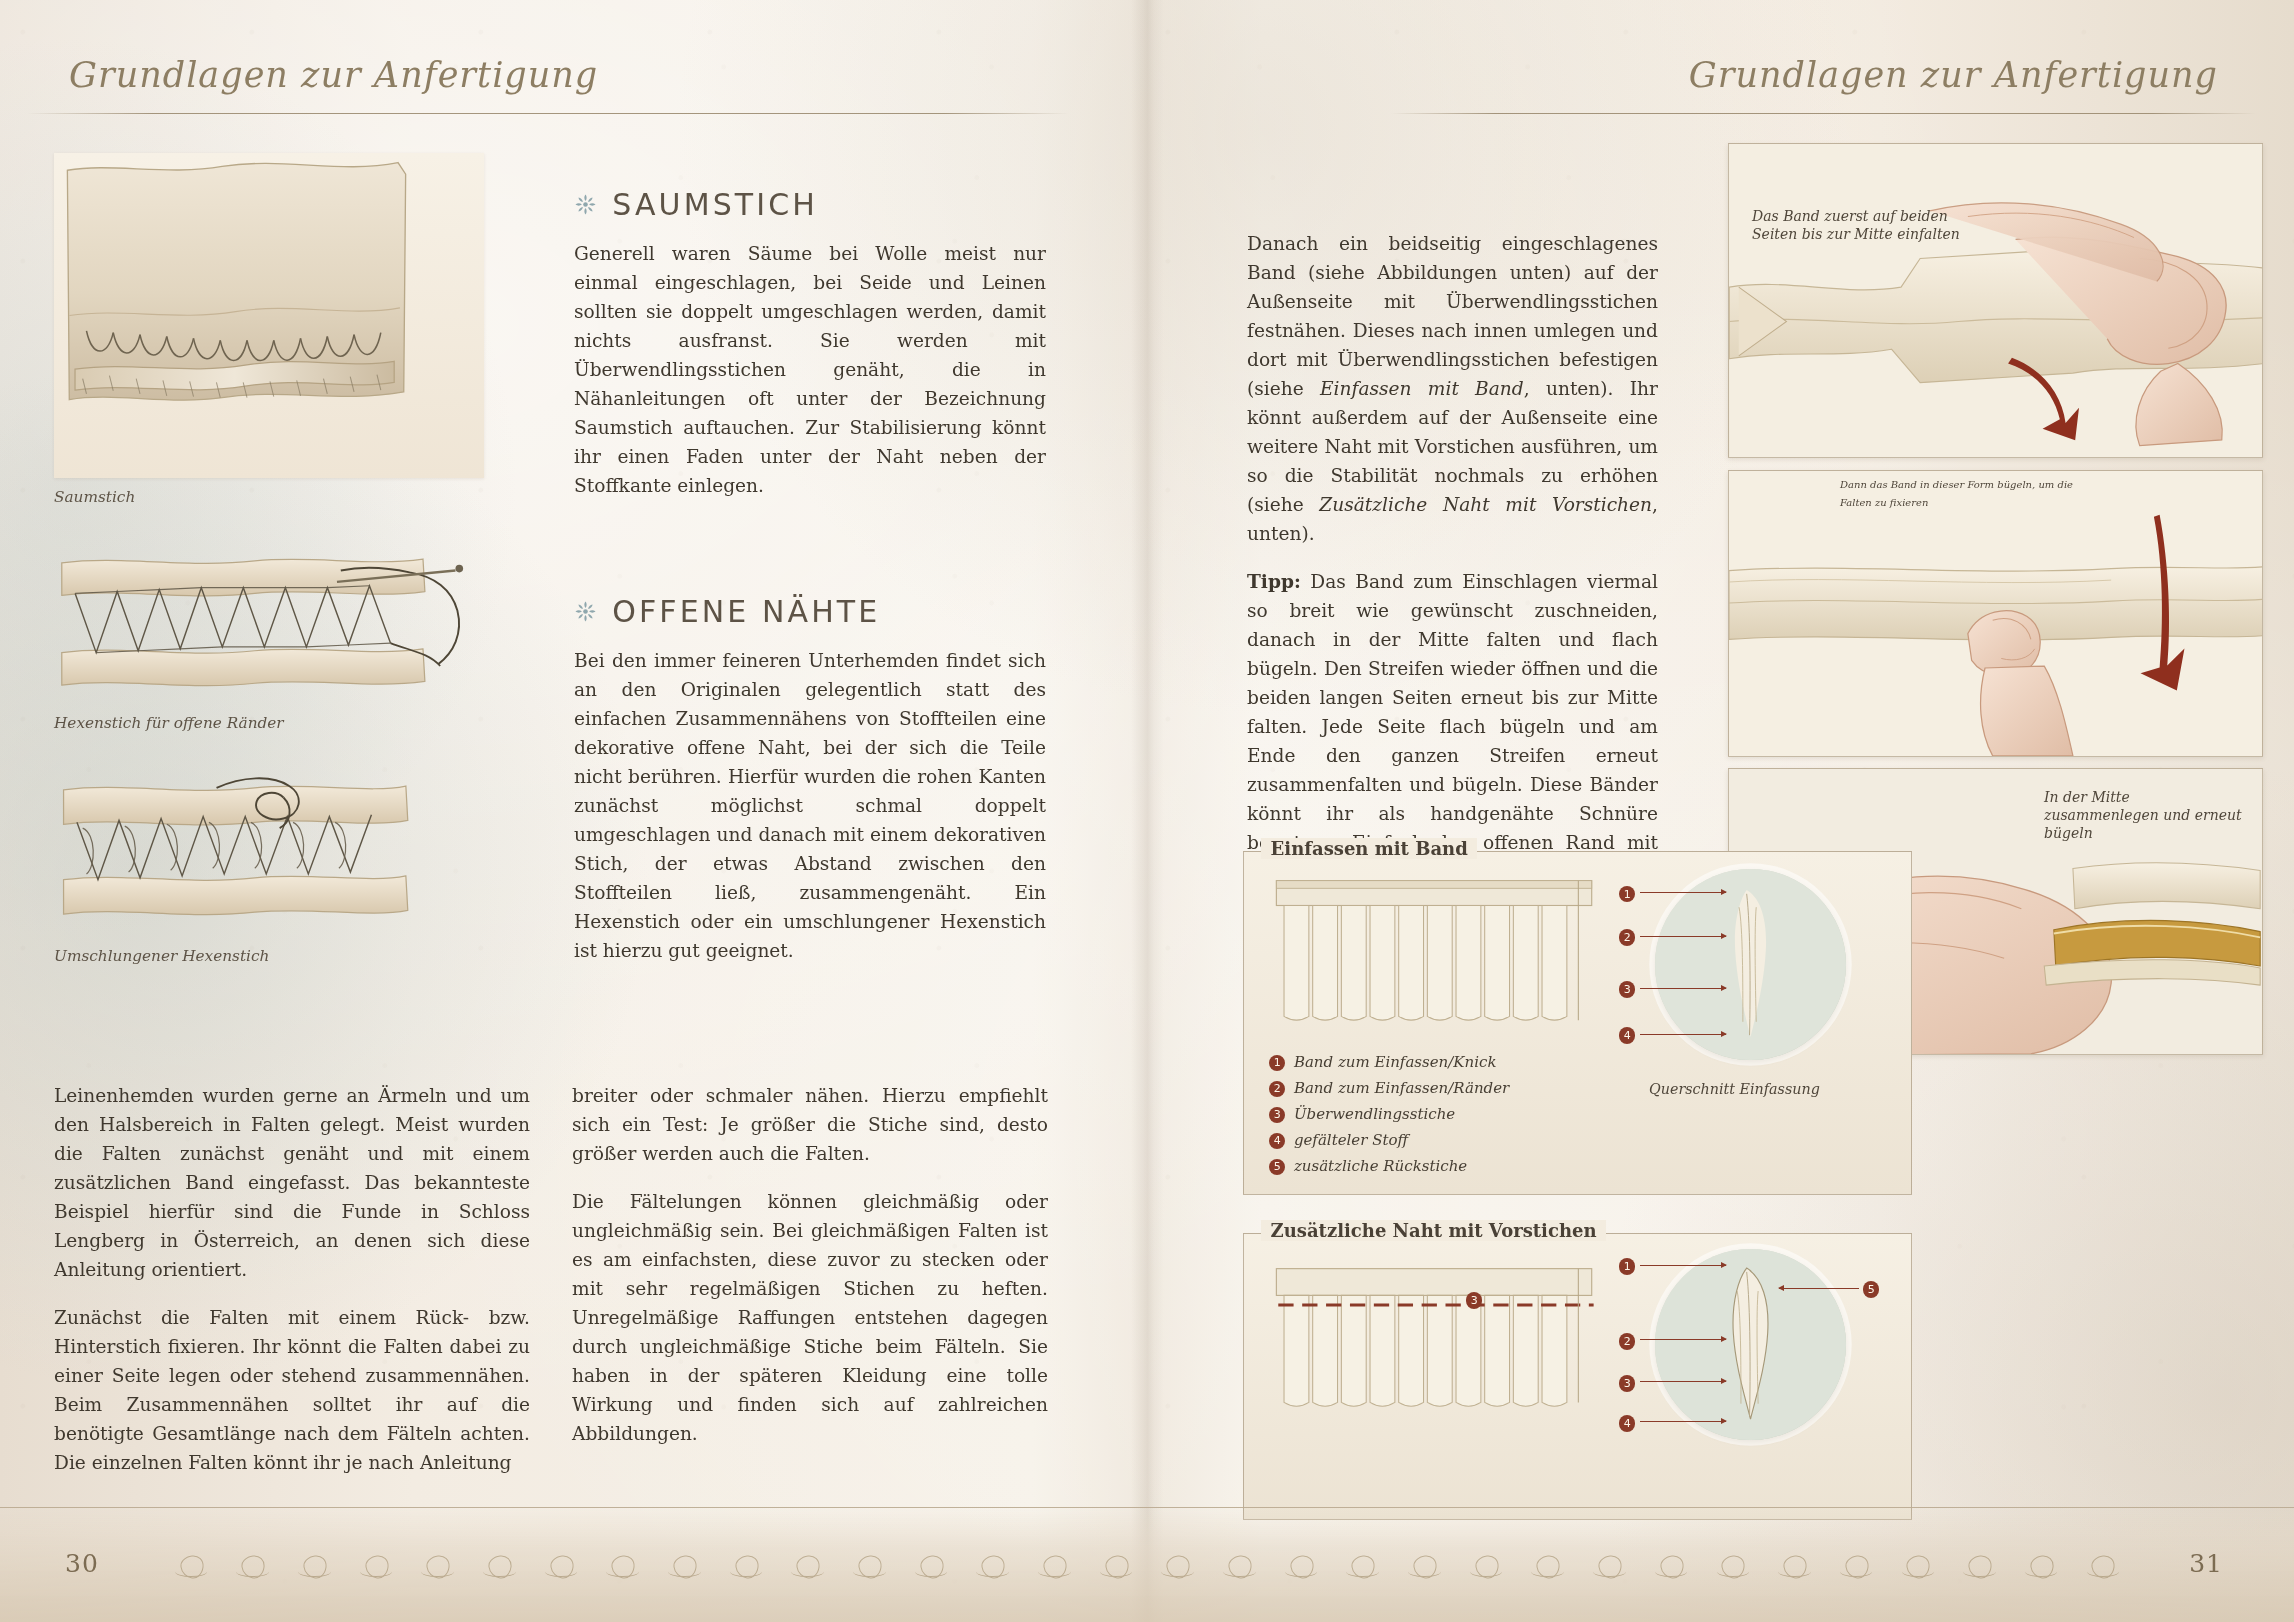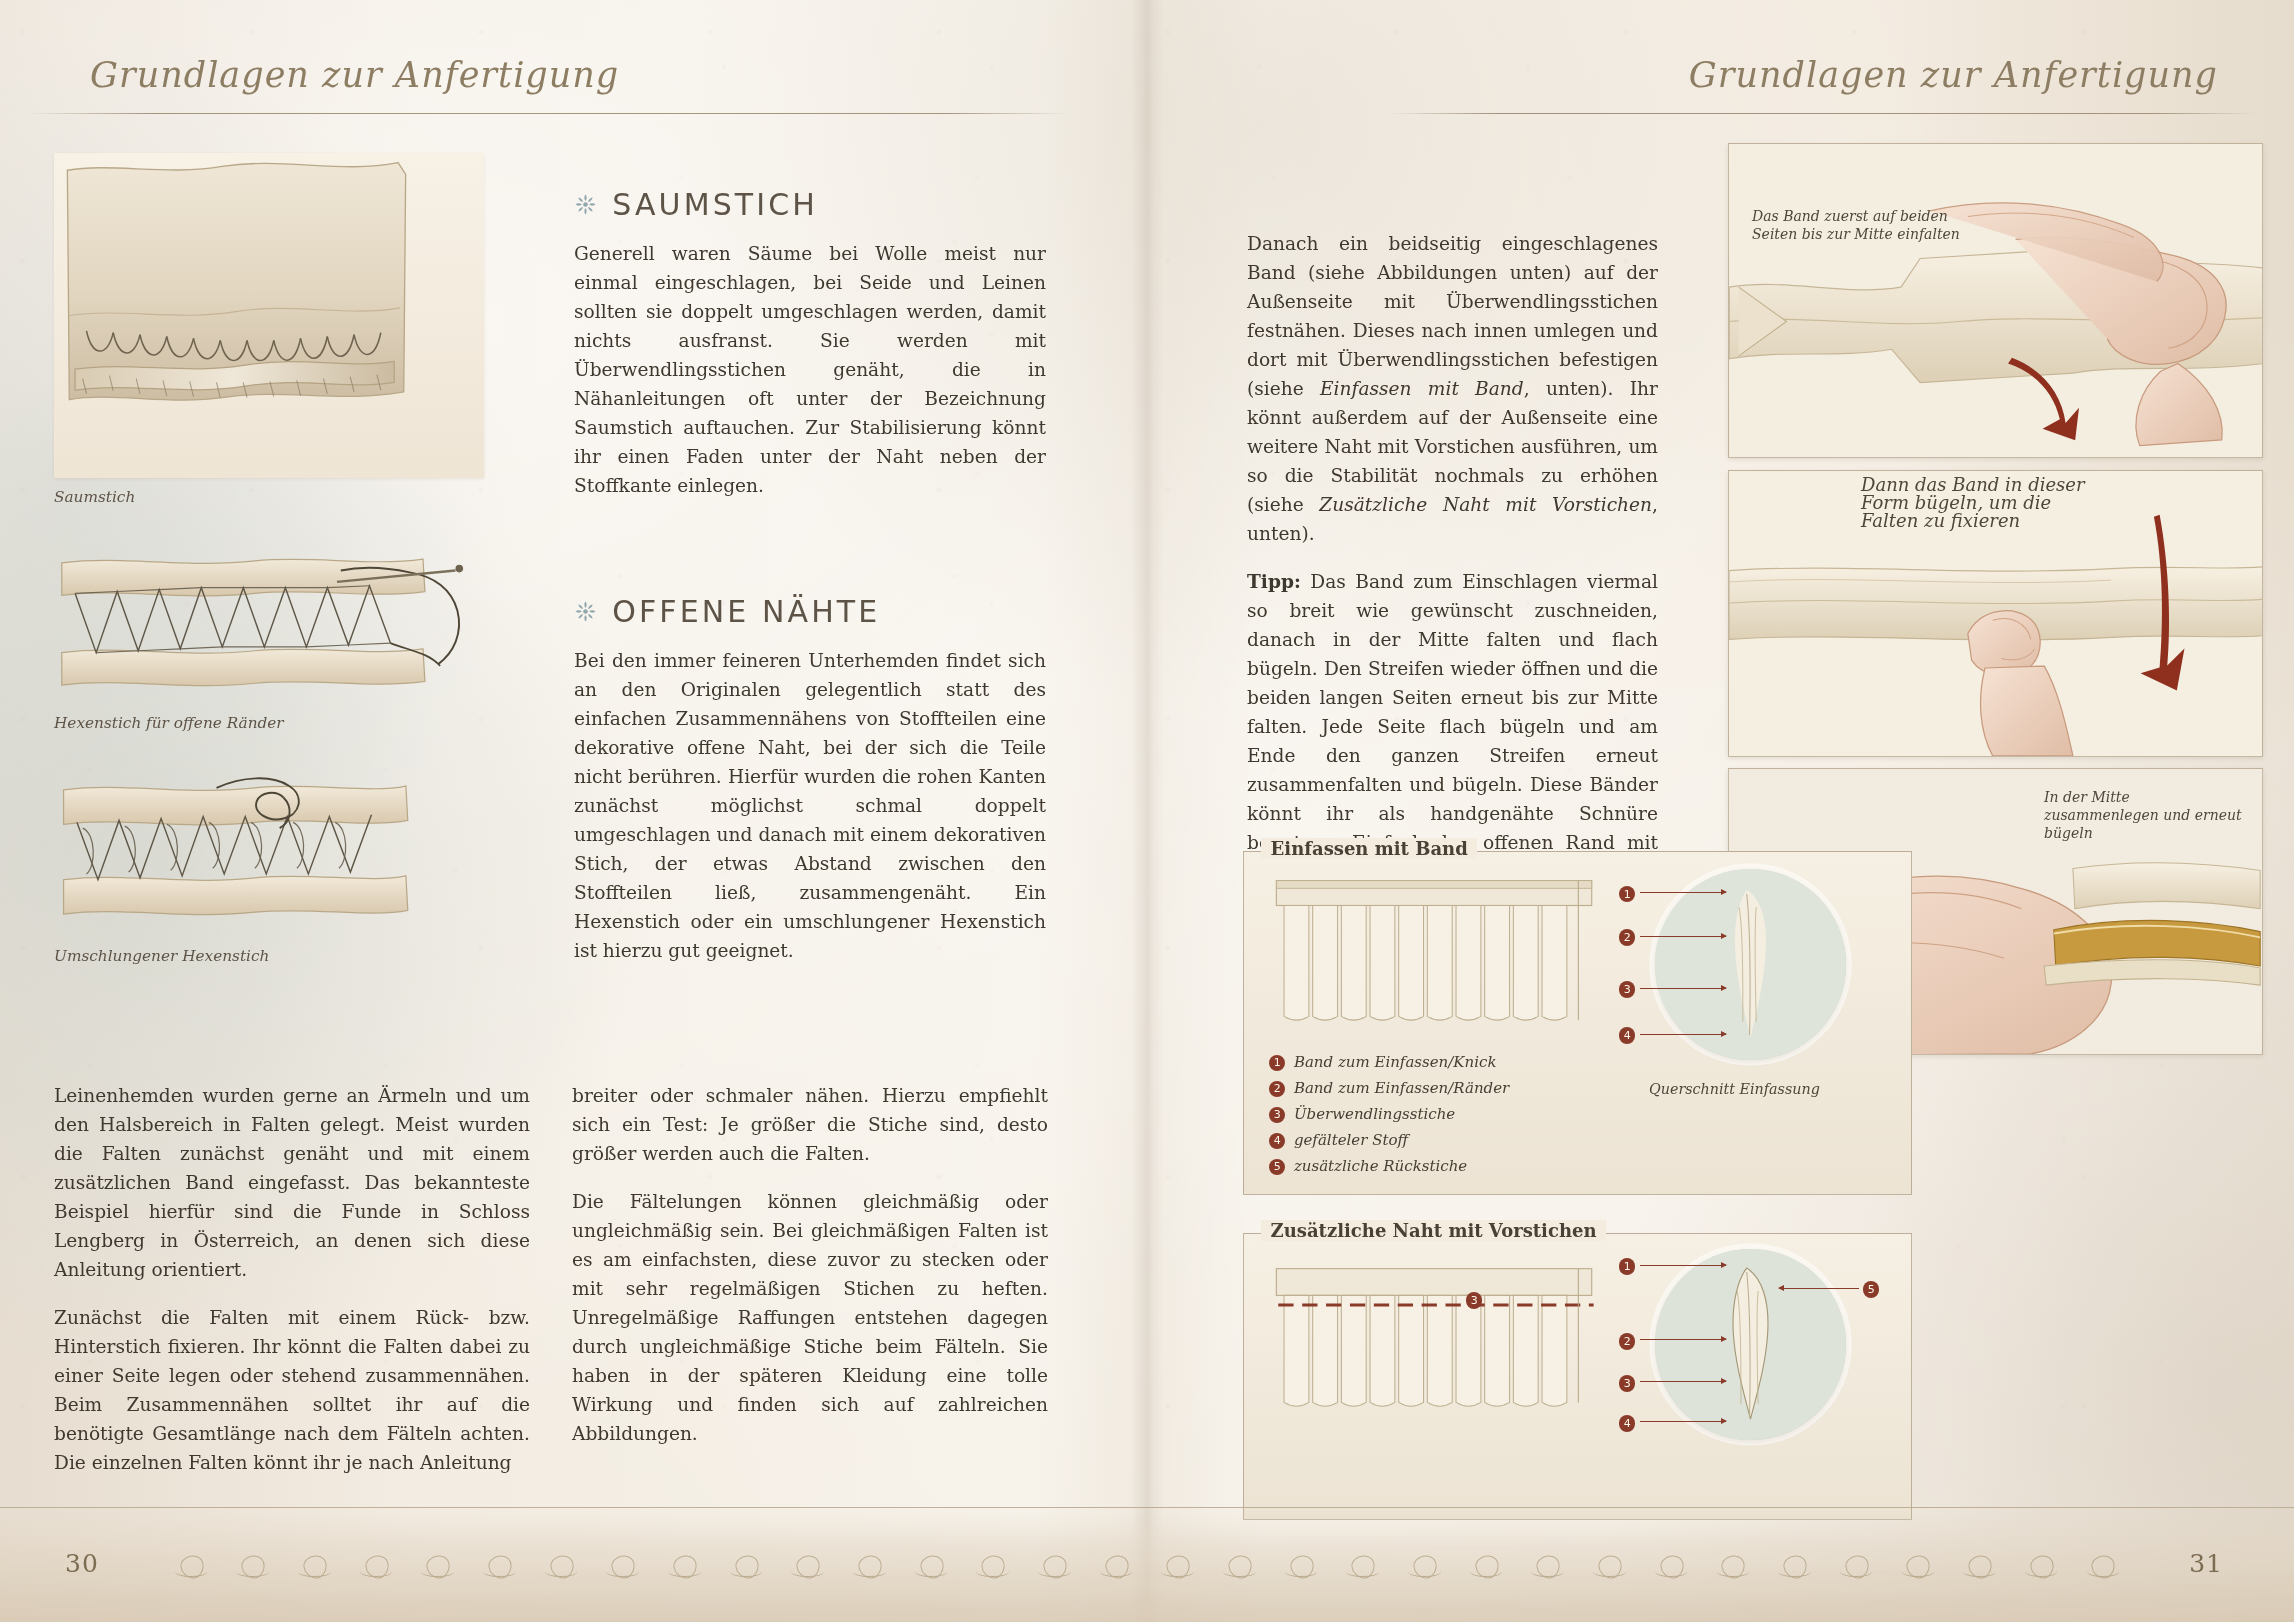--- a/index.html
+++ b/index.html
@@ -43,21 +43,21 @@
   }
 
   
   .runhead{
     position:absolute;
     font-family:"DejaVu Serif", serif;
     font-style:italic;
     color:#8d7e63;
     white-space:nowrap;
   }
-  .runhead span{ font-size:35px; letter-spacing:1px;margin-left:21px; }
+  .runhead span{ font-size:35px; letter-spacing:1px; }
   .rh-left{ left:69px; top:55px; }
   .rh-right{ right:76px; top:55px; text-align:right; }
   .rule{
     position:absolute; height:1px;
     background:linear-gradient(90deg, rgba(160,145,120,.0), rgba(150,133,105,.85) 12%, rgba(150,133,105,.85) 88%, rgba(160,145,120,0));
   }
   .rule-left{ left:27px; top:113px; width:1042px; }
   .rule-right{ left:1391px; top:113px; width:865px; }
 
   
@@ -423,21 +423,21 @@
         <path d="M340,168 C420,152 500,158 556,170 L556,206 C500,196 420,192 342,206 Z" fill="#c79a3f" stroke="#9d7526" stroke-width="1.2"></path>
         <path d="M340,172 C420,158 500,164 556,176" fill="none" stroke="#efdca6" stroke-width="2"></path>
         <path d="M330,206 C420,196 500,198 556,208 L556,226 C500,218 420,216 332,226 Z" fill="#e9dfc6" stroke="#c4b391" stroke-width="1.1"></path>
         <path d="M360,104 C430,94 500,98 556,106 L556,146 C500,138 430,134 362,146 Z" fill="url(#lin)" stroke="#c6b696" stroke-width="1.1"></path>
       </svg>
       <div class="note" style="left:315px;top:19px;width:201px;">In der Mitte zusammenlegen und erneut bügeln</div>
     </div>
   </div>
 
   <div class="runhead" style="left:1840px;top:476px;width:258px;font-style:italic;font-family:'DejaVu Serif',serif;font-size:14px;line-height:18px;color:#4f463a;">
-    <span style="font-size:18px;letter-spacing:0;white-space:normal;display:block;">Dann das Band in dieser Form bügeln, um die Falten zu fixieren</span>
+    <span style="font-size:10px;letter-spacing:0;white-space:normal;display:block;">Dann das Band in dieser Form bügeln, um die Falten zu fixieren</span>
   </div>
 
   <div class="diagram" style="left:1243px; top:851px; width:669px; height:344px; position:absolute;">
     <div class="dtitle">Einfassen mit Band</div>
 
     <svg style="position:absolute;left:19px;top:21px;" width="344" height="172" viewBox="0 0 360 180">
       <rect x="14" y="8" width="330" height="26" fill="#efe8d8" stroke="#bdae8e" stroke-width="1.2"></rect>
       <g fill="#f6f1e4" stroke="#bfb091" stroke-width="1.1">
         <path d="M22,34 h26 v116 q-13,8 -26,0 z"></path>
         <path d="M52,34 h26 v116 q-13,8 -26,0 z"></path>

